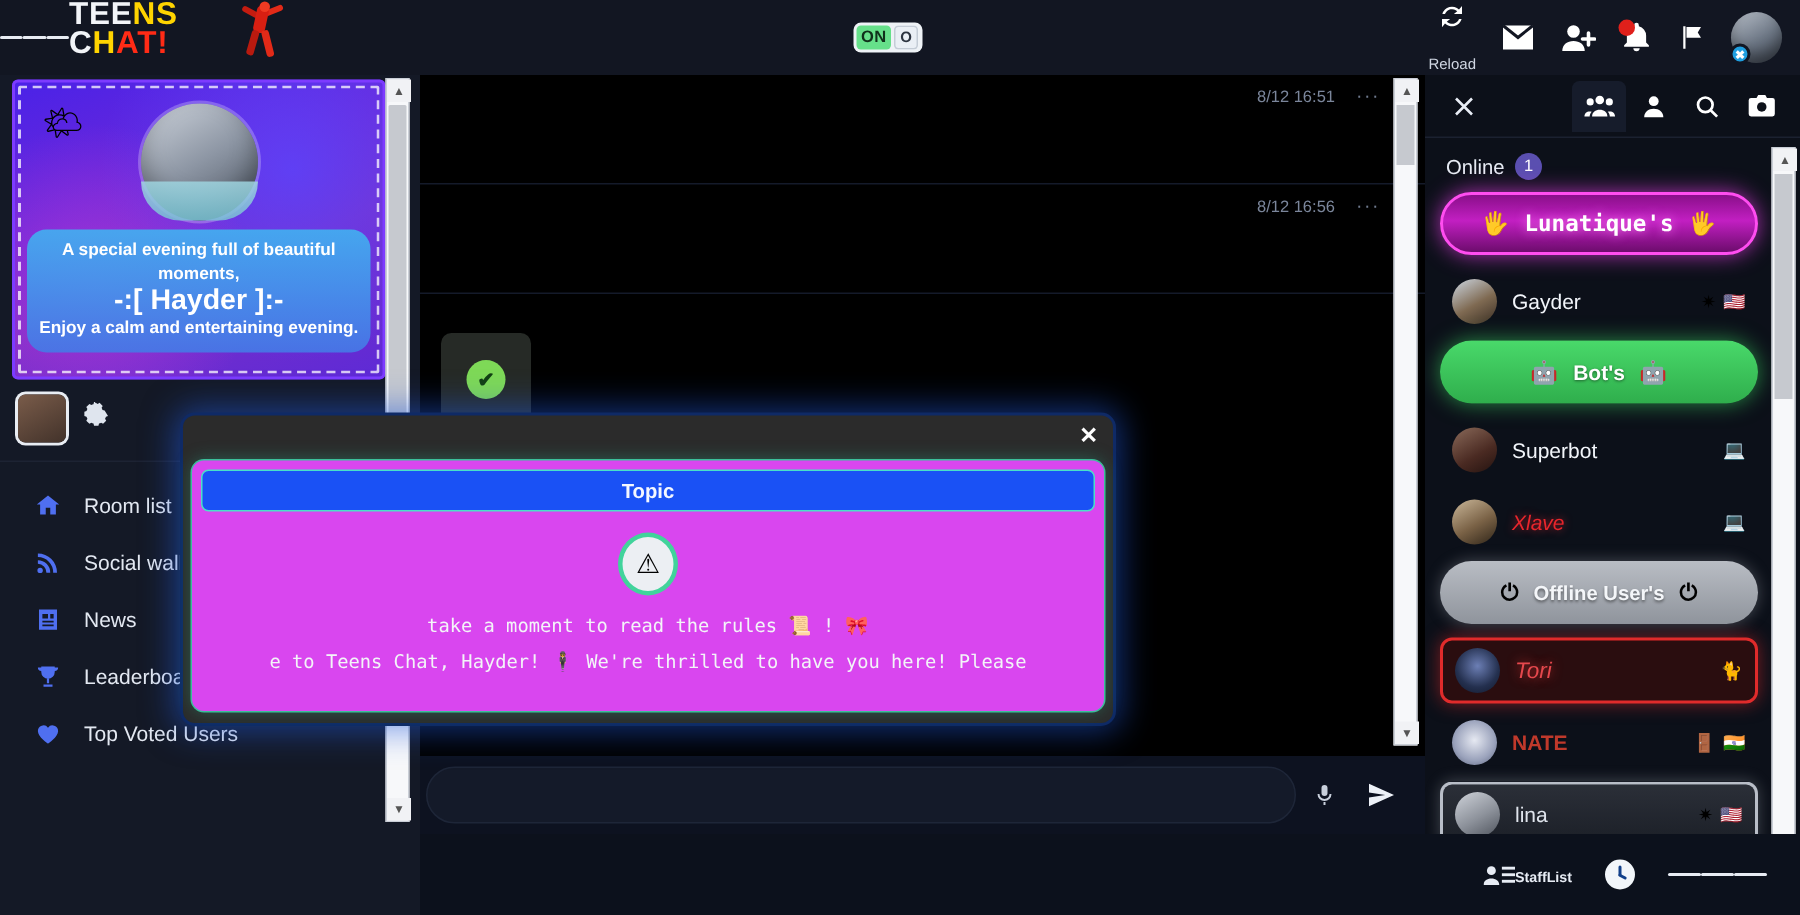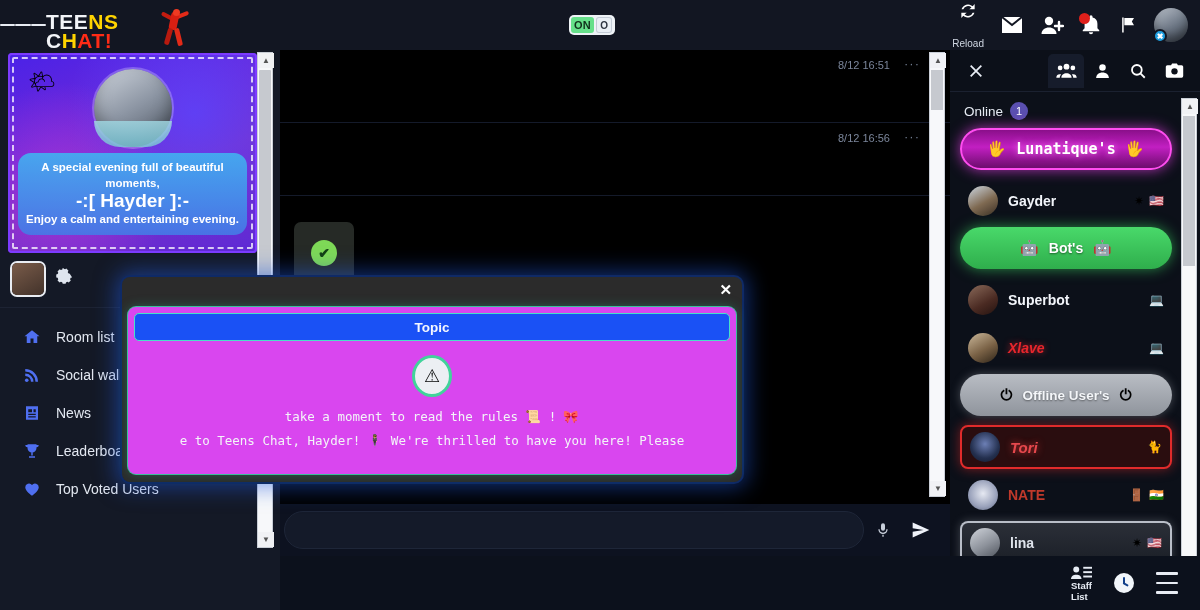--- a/index.html
+++ b/index.html
@@ -10,21 +10,21 @@
   }
   #app{position:relative;width:1200px;height:610px;background:#0b0f18;overflow:hidden;}
 
   
   .header{
     position:absolute;left:0;top:0;width:1200px;height:50px;
     background:#121622;display:flex;align-items:center;z-index:60;
   }
   .hamburger{width:46px;height:50px;display:flex;align-items:center;justify-content:center;cursor:pointer;}
   .hamburger span{display:block;width:22px;height:2px;background:#e8ecf3;margin:3px 0;border-radius:1px;}
-  .logo{display:flex;align-items:flex-end;height:50px;gap:42px;}
+  .logo{display:flex;align-items:flex-start;height:50px;gap:42px;}
   .logo-text{font-weight:bold;font-size:21px;line-height:19px;letter-spacing:.5px;
     font-family:"Liberation Sans",sans-serif;}
   .logo-text .l1,.logo-text .l2{display:block;white-space:nowrap;}
   .c-w{color:#f2f4f8;} .c-y{color:#ffd400;} .c-r{color:#ff2b16;}
   .logo-fig{width:34px;height:42px;margin-left:-3px;position:relative;}
   .logo-fig .body{position:absolute;left:12px;top:4px;width:8px;height:18px;background:#d81f12;
     transform:rotate(12deg);border-radius:3px;}
   .logo-fig .head{position:absolute;left:15px;top:1px;width:7px;height:7px;background:#ef3a22;border-radius:50%;}
   .logo-fig .armA{position:absolute;left:3px;top:6px;width:12px;height:4px;background:#c41c10;transform:rotate(28deg);border-radius:2px;}
   .logo-fig .armB{position:absolute;left:18px;top:5px;width:13px;height:4px;background:#e22a18;transform:rotate(-22deg);border-radius:2px;}
@@ -151,21 +151,21 @@
     border:2px solid #ff4df0;box-shadow:0 0 14px rgba(230,60,230,.75);}
   .pill-lunatique .nm{color:#fff;font-size:15px;font-family:"DejaVu Sans Mono",monospace;
     text-shadow:0 0 7px #ff7bf5;}
   .pill-bots{background:linear-gradient(180deg,#49d96a,#2fae4c);box-shadow:0 0 14px rgba(60,220,100,.6);}
   .pill-bots .nm{color:#fff;font-size:14px;text-shadow:0 1px 2px rgba(0,0,0,.5);}
   .pill-offline{background:linear-gradient(180deg,#b9bdc4,#8f949c);box-shadow:0 0 10px rgba(180,185,195,.35);}
   .pill-offline .nm{color:#f4f6f9;font-size:13.5px;text-shadow:0 1px 2px rgba(0,0,0,.45);}
 
   .urow{display:flex;align-items:center;gap:10px;height:44px;padding:0 8px;margin-bottom:4px;border-radius:8px;cursor:pointer;}
   .urow .uav{width:30px;height:30px;border-radius:50%;flex:none;}
-  .urow .un{flex:1;font-size:14px;font-weight:bold;}
+  .urow .un{flex:1;font-size:14px;font-weight:normal;}
   .urow .badges{display:flex;align-items:center;gap:5px;font-size:12px;}
   .u-gayder .uav{background:linear-gradient(150deg,#cdd7e2,#7f6a52 55%,#3a2e24);}
   .u-gayder .un{color:#f2f5fa;}
   .u-superbot .uav{background:linear-gradient(150deg,#8a6a5a,#4a2a22 60%,#241310);}
   .u-superbot .un{color:#f2f5fa;}
   .u-xlave .uav{background:linear-gradient(150deg,#cbb89a,#7a6246 55%,#2e2418);}
   .u-xlave .un{color:#e8262c;font-style:italic;text-shadow:0 0 6px rgba(230,40,50,.7);}
   .u-nate .uav{background:radial-gradient(circle at 50% 45%,#e6e9f2,#9aa2bb 60%,#565e78);}
   .u-nate .un{color:#c0392b;font-weight:bold;}
   .u-tori{background:#2a0d0f;border:2px solid #e02b2b;box-shadow:0 0 12px rgba(220,40,40,.55);}
@@ -177,21 +177,21 @@
   .u-lina .un{color:#dfe4ec;}
 
   .rp-sb{position:absolute;right:3px;top:48px;width:16px;height:478px;background:#f7f8fa;border:1px solid #c9ced6;}
   .rp-sb .ar{position:absolute;left:0;width:16px;height:15px;display:flex;align-items:center;justify-content:center;color:#555;font-size:8px;background:#f1f2f5;}
   .rp-sb .up{top:0;} .rp-sb .dn{bottom:0;}
   .rp-sb .thumb{position:absolute;left:1px;top:17px;width:12px;height:150px;background:#c6c9cf;}
 
   
   .botbar{position:absolute;left:280px;right:0;bottom:0;height:54px;background:#0c111c;
     display:flex;align-items:center;justify-content:flex-end;gap:22px;padding-right:22px;z-index:58;}
-  .bb-item{display:flex;flex-direction:column;align-items:flex-start;color:#e7ecf4;cursor:pointer;}
+  .bb-item{display:flex;flex-direction:row;align-items:flex-end;color:#e7ecf4;cursor:pointer;}
   .bb-item .bl{font-size:9.5px;font-weight:bold;line-height:11px;text-align:center;}
   .bb-burger span{display:block;width:22px;height:2.5px;background:#e8ecf3;margin:3.5px 0;border-radius:1px;}
   .clock{width:20px;height:20px;border-radius:50%;background:#f2f6fa;position:relative;}
   .clock:before{content:"";position:absolute;left:9px;top:4px;width:2px;height:7px;background:#12408a;border-radius:1px;}
   .clock:after{content:"";position:absolute;left:9px;top:9px;width:6px;height:2px;background:#12408a;border-radius:1px;transform-origin:left center;transform:rotate(28deg);}
 </style>
 </head>
 <body>
 
 <div id="app">

